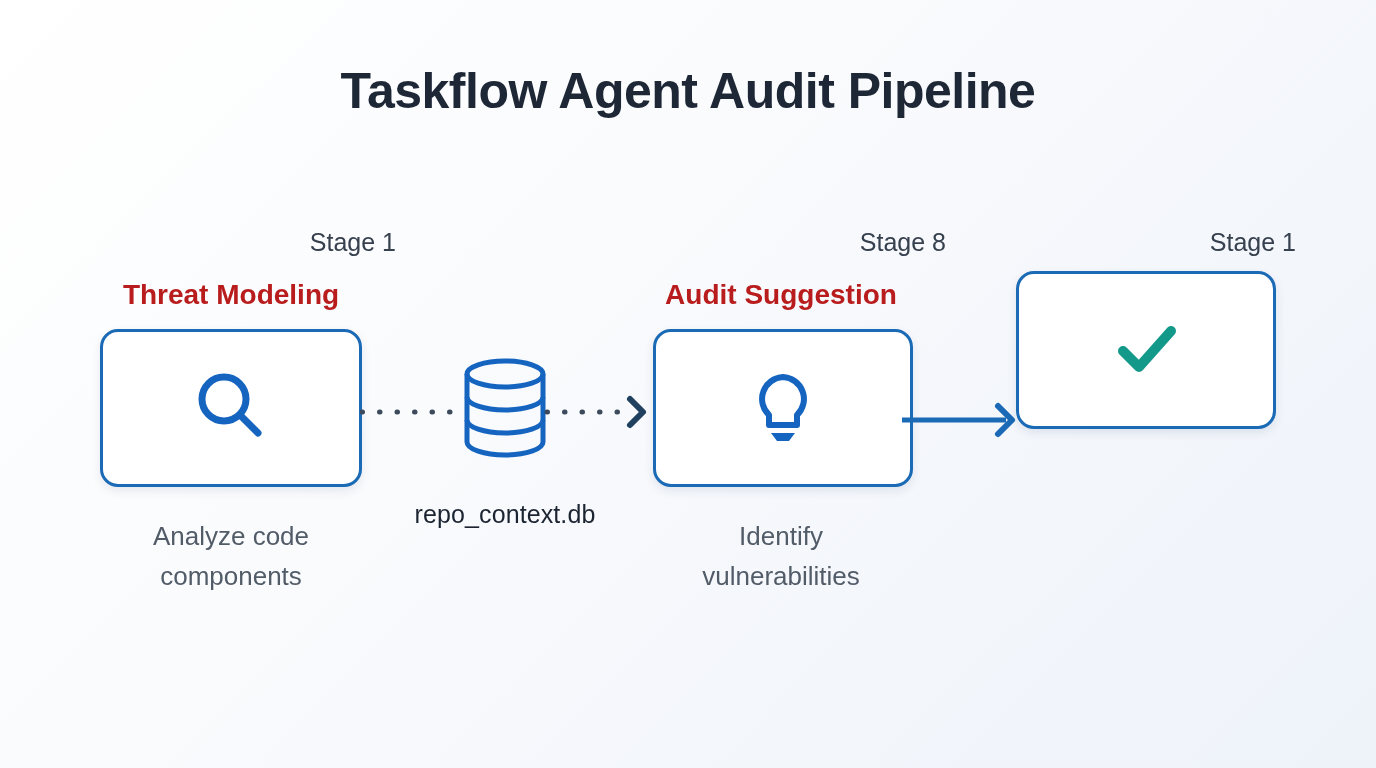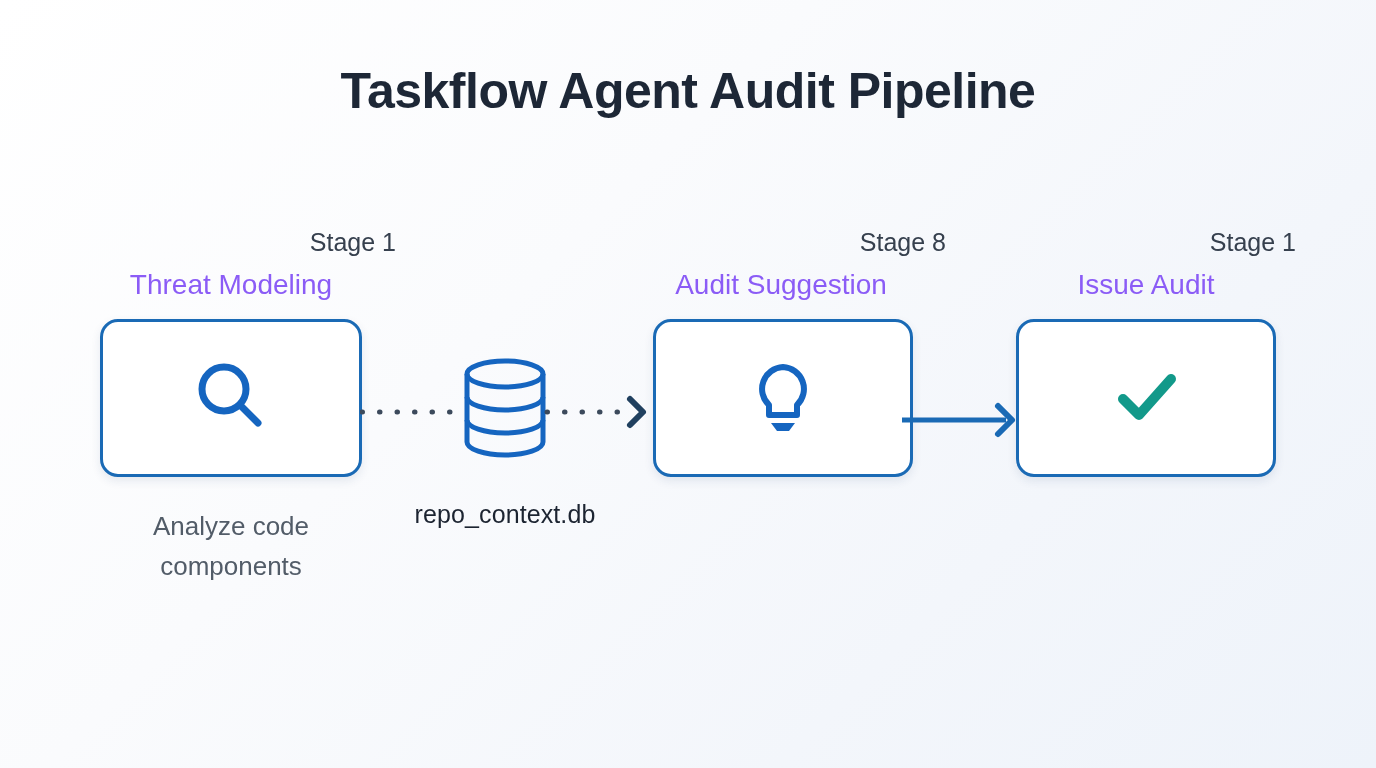--- a/index.html
+++ b/index.html
@@ -42,24 +42,24 @@
   .stage-num {
     text-align: right;
     font-size: 25px;
     font-weight: normal;
     color: #36404e;
     line-height: 1.15;
   }
   .stage-name {
     text-align: center;
     font-size: 28px;
-    font-weight: normal;
-    color: #8b5cf6;
+    font-weight: bold;
+    color: #b91c1c;
     line-height: 1.45;
-    margin-top: 8px;
+    margin-top: 18px;
     white-space: nowrap;
   }
   .stage-box {
     box-sizing: border-box;
     margin-top: 14px;
     height: 158px;
     background: #ffffff;
     border: 3px solid #1a6ab5;
     border-radius: 18px;
     display: flex;
@@ -156,32 +156,33 @@
     <div class="stage-num">Stage 8</div>
     <div class="stage-name">Audit Suggestion</div>
     <div class="stage-box">
       <span>
         <svg width="86" height="86" viewBox="0 0 86 86" aria-hidden="true">
           <path d="M43 14 a 22 22 0 0 1 14 38 v 10 h -28 v -10 a 22 22 0 0 1 14 -38 z" fill="none" stroke="#1565c0" stroke-width="6" stroke-linejoin="round"></path>
           <path d="M31 70 h 24 l -6 8 h -12 z" fill="#1565c0"></path>
         </svg>
       </span>
     </div>
+    <div class="stage-caption" style="white-space:pre-line">Identify
+vulnerabilities</div>
   </div>
 
   <div class="connector-solid">
     <svg width="120" height="56" viewBox="0 0 120 56" aria-hidden="true">
       <line x1="0" y1="28" x2="104" y2="28" stroke="#1a6ab5" stroke-width="5"></line>
       <polyline points="96,14 110,28 96,42" fill="none" stroke="#1a6ab5" stroke-width="6" stroke-linecap="round" stroke-linejoin="round"></polyline>
     </svg>
   </div>
 
   <div class="stage" id="stage-3">
     <div class="stage-num">Stage 1</div>
-    <div class="stage-name">Issue Audit</div>
     <div class="stage-box">
       <span>
         <svg width="90" height="86" viewBox="0 0 90 86" aria-hidden="true">
           <polyline points="22,46 38,62 70,26" fill="none" stroke="#12998a" stroke-width="10" stroke-linecap="round" stroke-linejoin="round"></polyline>
         </svg>
       </span>
     </div>
   </div>
 
 </div>

